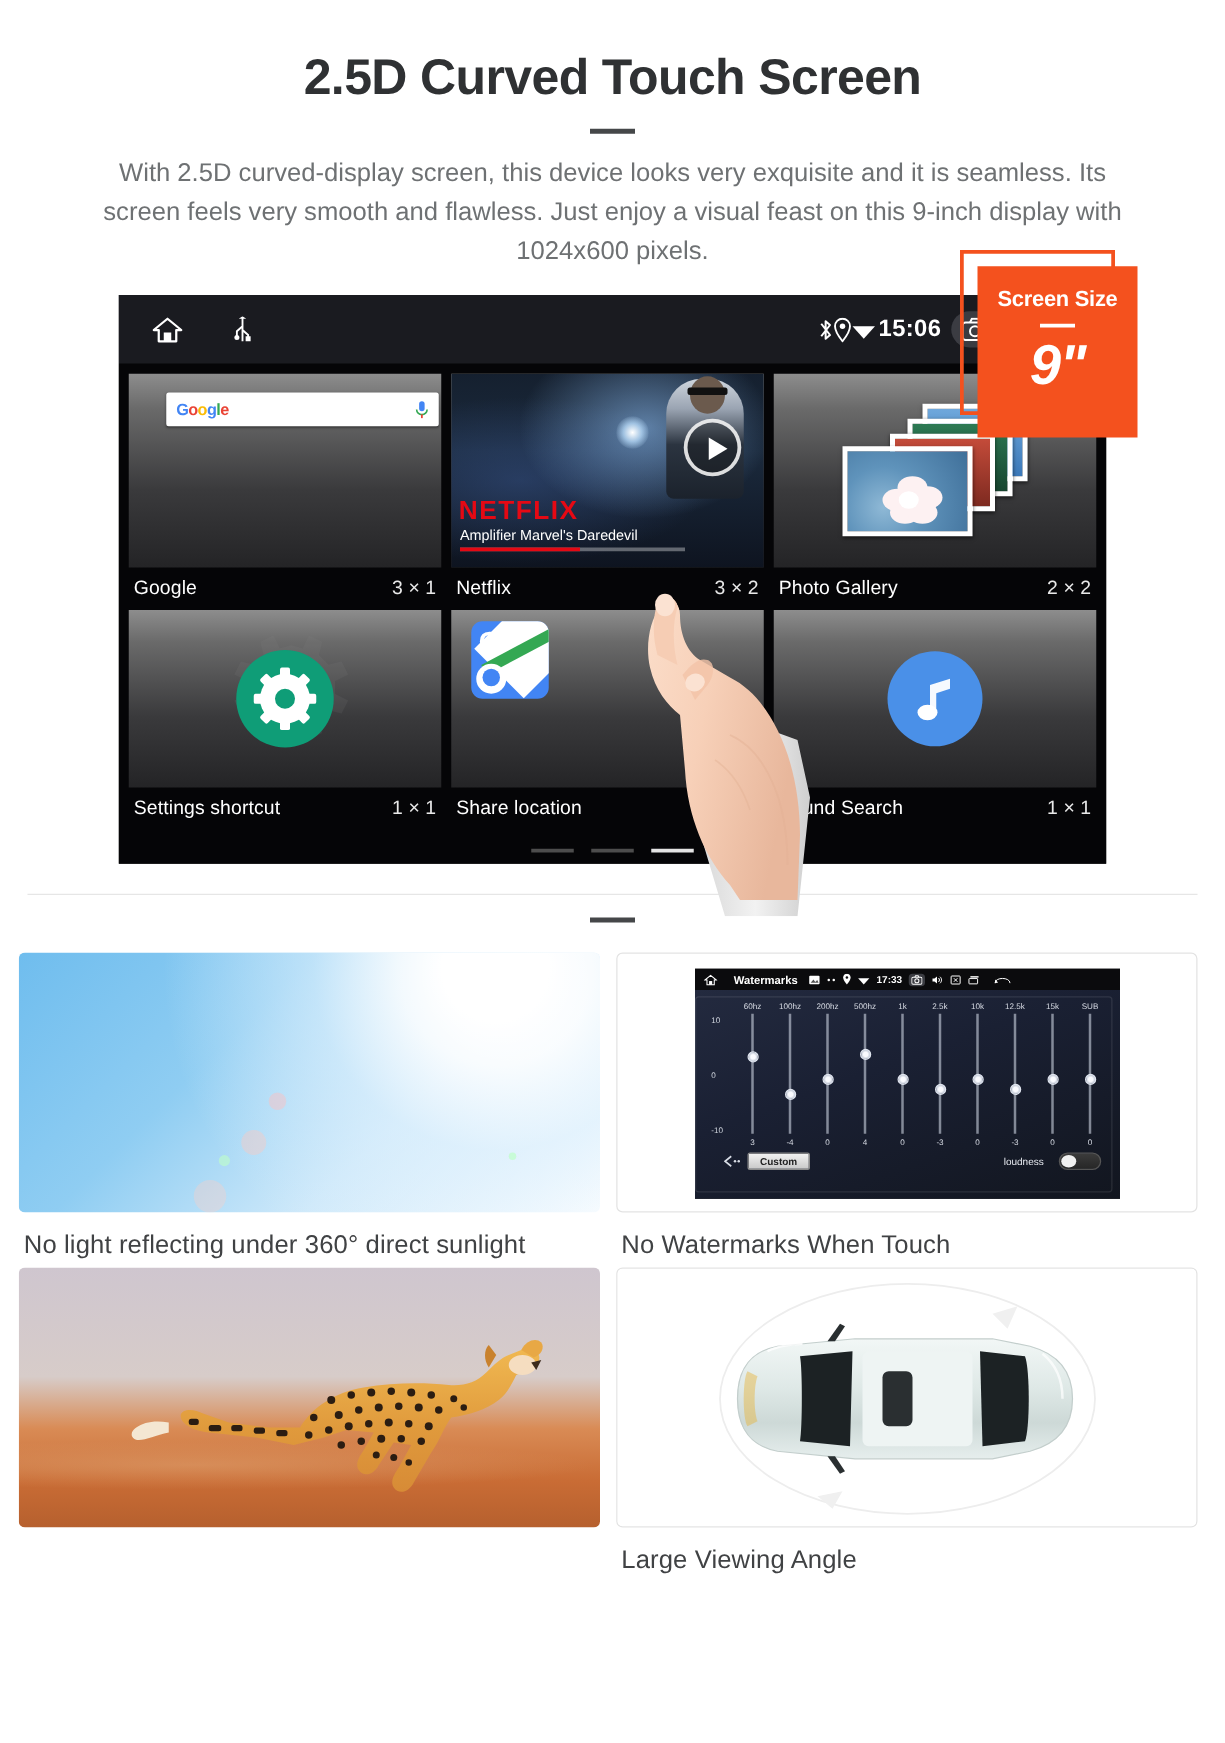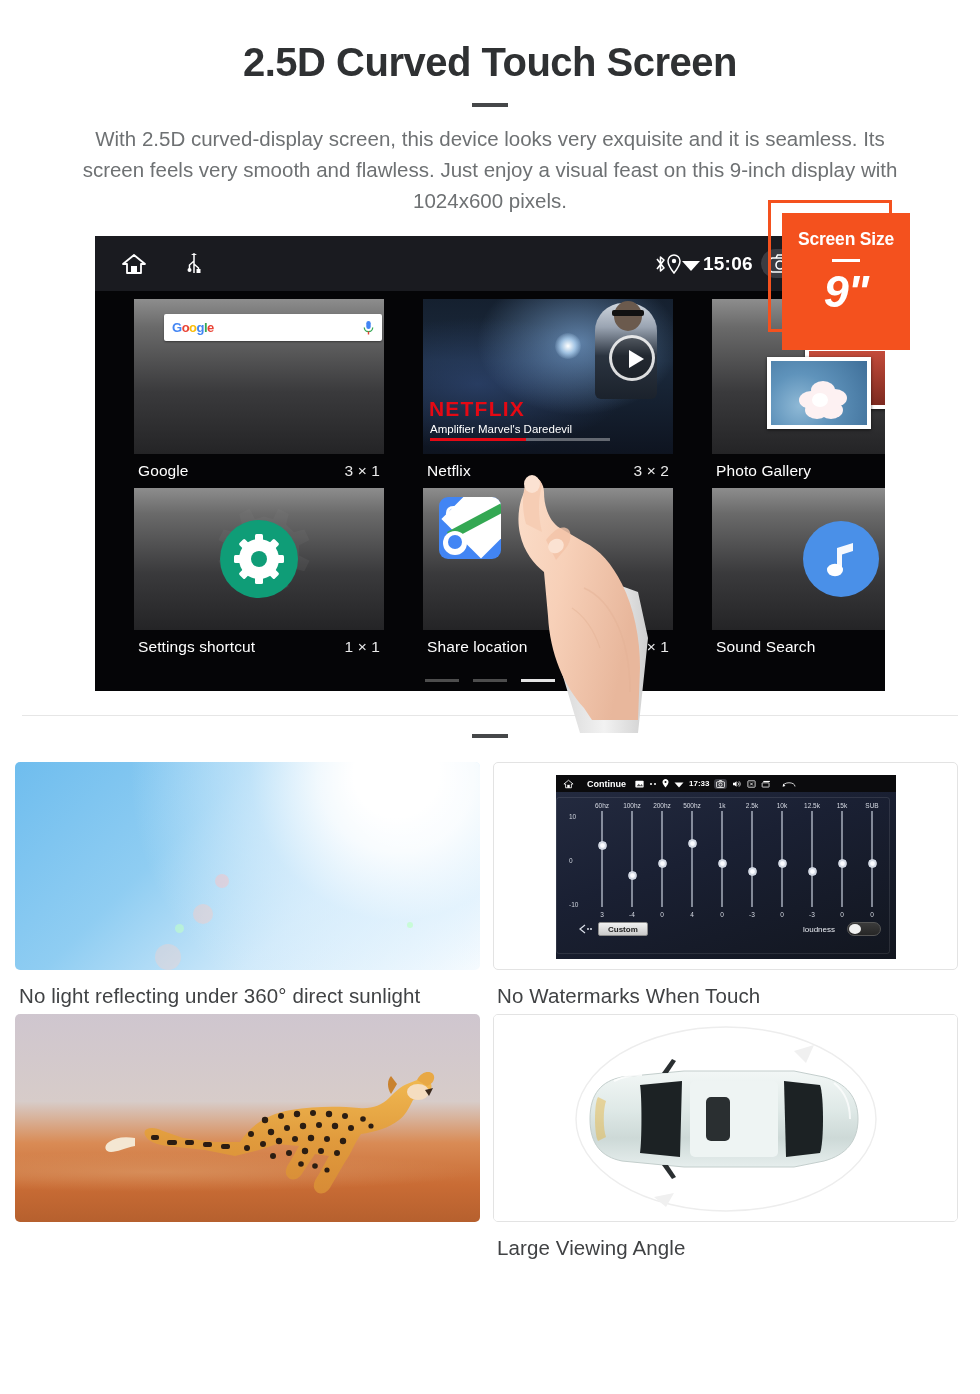--- a/index.html
+++ b/index.html
@@ -63,21 +63,21 @@
   .hu-status .right { display:flex; align-items:center; }
   .st-time { font-size: 19px; font-weight: bold; letter-spacing:0.3px; margin:0 8px 0 2px;}
   .icon { display:inline-flex; align-items:center; justify-content:center; }
   .icon svg { display:block; }
   .cam-hl {
     background: #3b3c42; border-radius: 18px; padding: 5px 8px;
   }
 
   .hu-body { position:relative; height: 400px; background:#050507; padding: 8px 8px 0 8px;}
   .wrow { display:flex; gap: 8px; }
-  .wcell { position: relative; margin-left: 31px; }
+  .wcell { position: relative; }
   .wthumb {
     position: relative;
     background: linear-gradient(180deg,#8d8d8d 0%, #6a6a6a 18%, #3a3a3c 60%, #242426 100%);
     overflow:hidden;
   }
   .wlabel {
     display:flex; justify-content:space-between; align-items:center;
     color:#fff; font-size:15.5px; padding: 8px 4px 8px 4px;
     letter-spacing: .1px;
   }
@@ -549,21 +549,21 @@
       <div class="card">
         <div class="frame">
           <div class="amp">
             <div class="amp-bar">
               <span class="icon">
                 <svg width="11" height="10" viewBox="0 0 26 24">
                     <path d="M13 3 L24 12 H20 V21 H6 V12 H2 Z" fill="none" stroke="#fff" stroke-width="2"></path>
                     <rect x="10" y="14" width="6" height="7" fill="#fff"></rect>
                   </svg>
               </span>
-              <span class="amp-title">Continue</span>
+              <span class="amp-title">Watermarks</span>
               <span class="icon">
                   <svg width="9" height="8" viewBox="0 0 12 10">
                     <rect x="0.5" y="0.5" width="11" height="9" rx="1" fill="#fff"></rect>
                     <path d="M2 8 L5 4.5 L7 7 L9 5 L10.5 8 Z" fill="#555"></path>
                   </svg>
                 </span>
               <span class="icon">
                   <svg width="8" height="4" viewBox="0 0 8 4">
                     <circle cx="2" cy="2" r="1" fill="#fff"></circle>
                     <circle cx="6" cy="2" r="1" fill="#fff"></circle>

